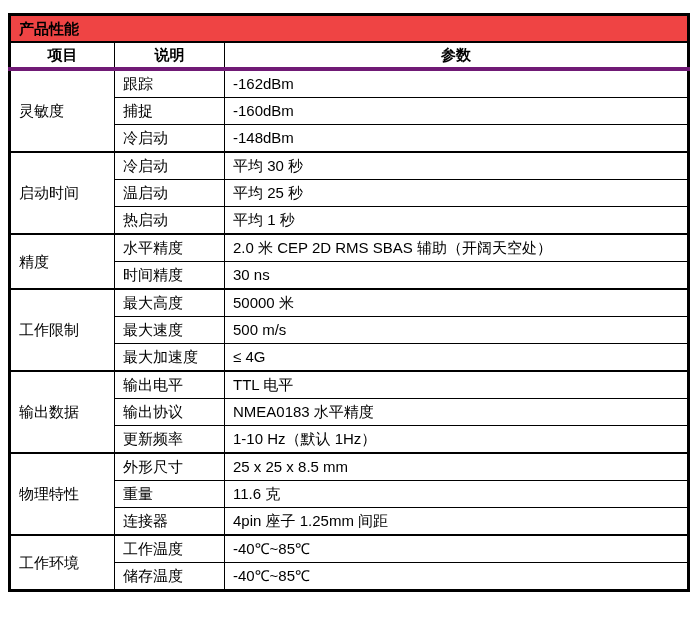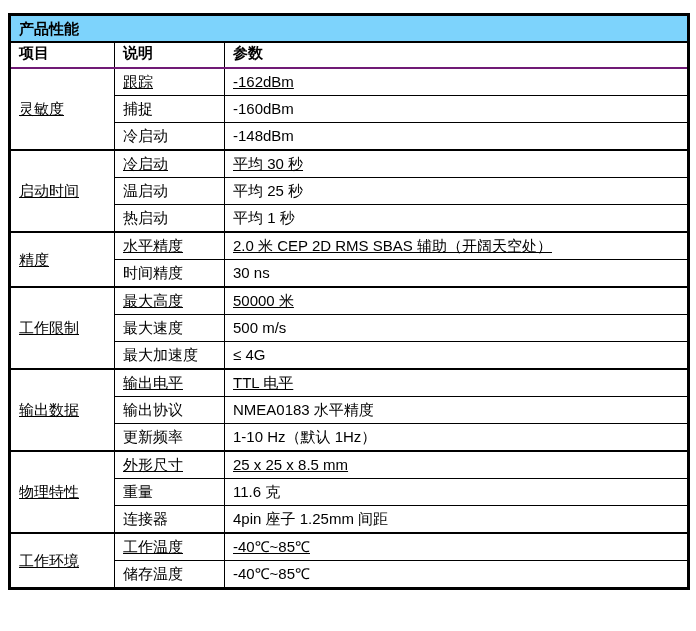--- a/index.html
+++ b/index.html
@@ -28,35 +28,33 @@
     font-size: 15px;
     line-height: 1.2;
     padding: 0 8px;
     height: 26px;
     vertical-align: middle;
     white-space: nowrap;
     overflow: hidden;
     text-align: left;
   }
   tr.band-row td {
-    background: #7dd3fc;
+    background: #ef4444;
     font-weight: bold;
     border-bottom: 2px solid #000000;
     height: 25px;
   }
   tr.head-row th {
     font-weight: bold;
-    text-align: left;
-    border-bottom: 2px solid #701a75;
+    text-align: center;
+    border-bottom: 4px solid #701a75;
     height: 24px;
-    font-family: Liberation Mono, monospace;
   }
   tr.group-start td {
     border-top: 2px solid #000000;
-    text-decoration: underline;
   }
   td.col-item { padding-left: 9px; }
   td.col-desc { padding-left: 8px; }
   td.col-param { padding-left: 9px; }
   .u-underline {
     border-bottom: 1px solid #8a8a8a;
     padding-bottom: 16px;
   }
 </style>
 </head>

